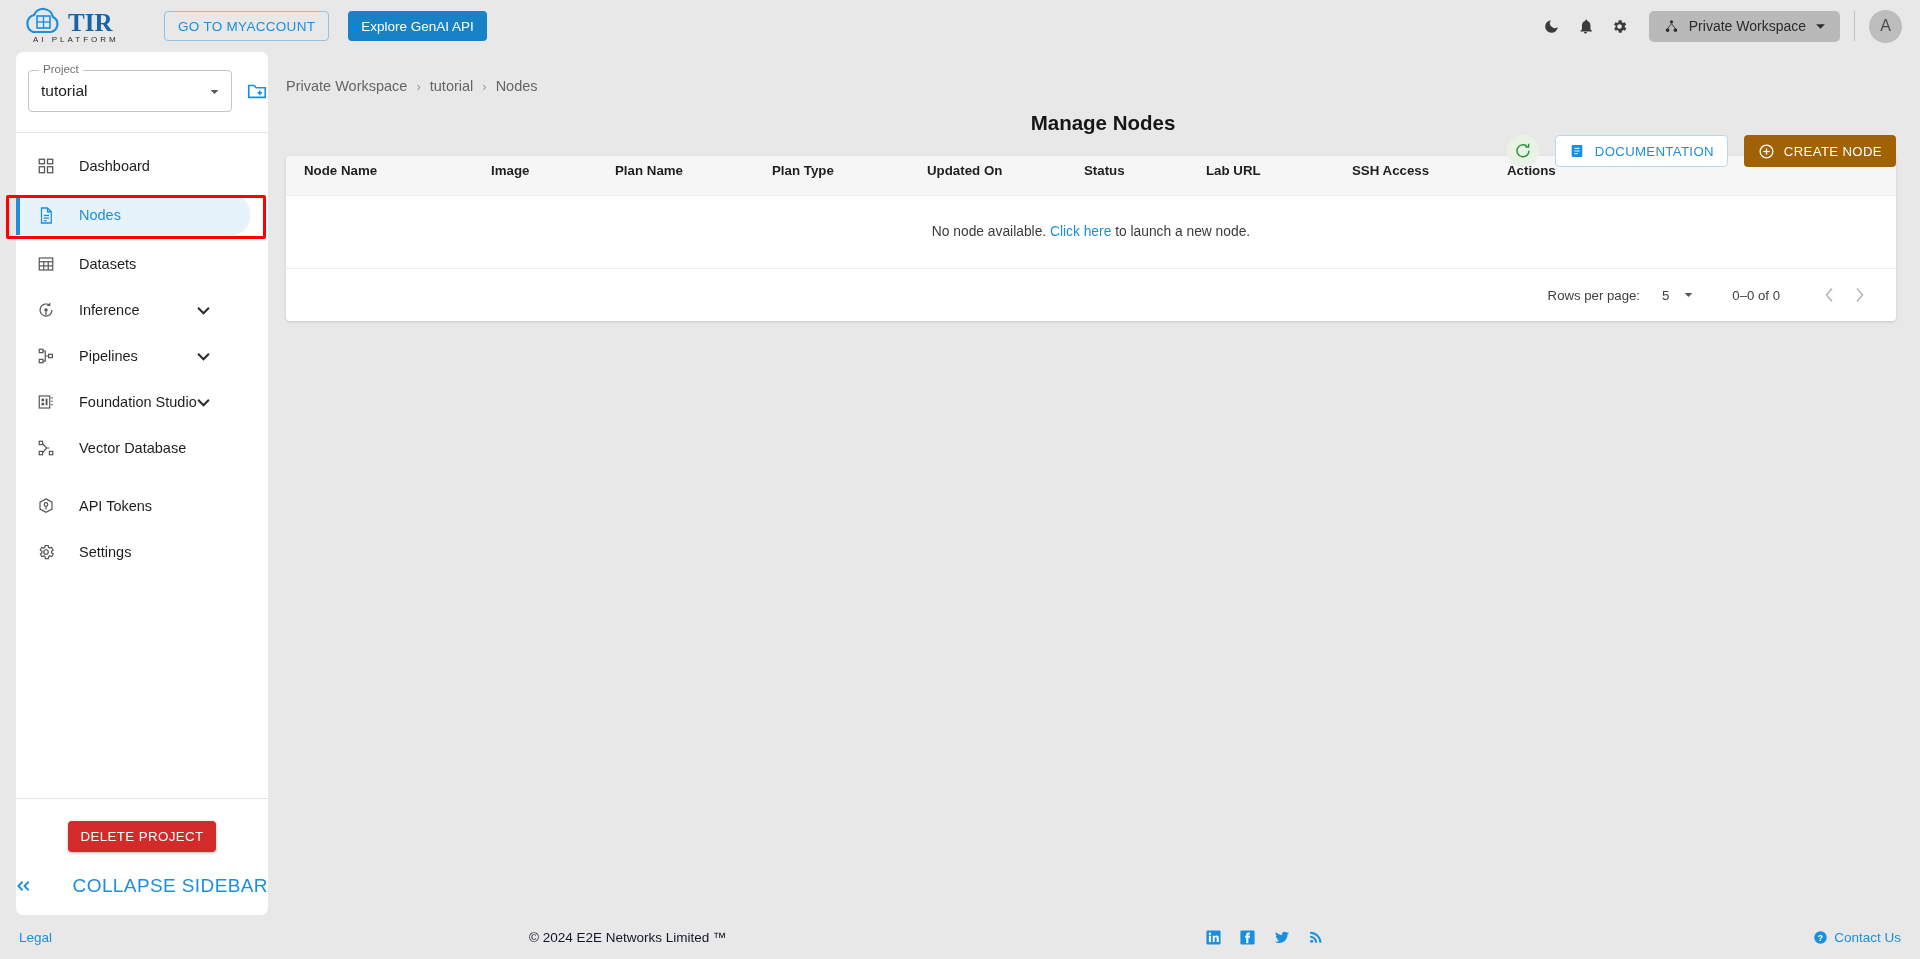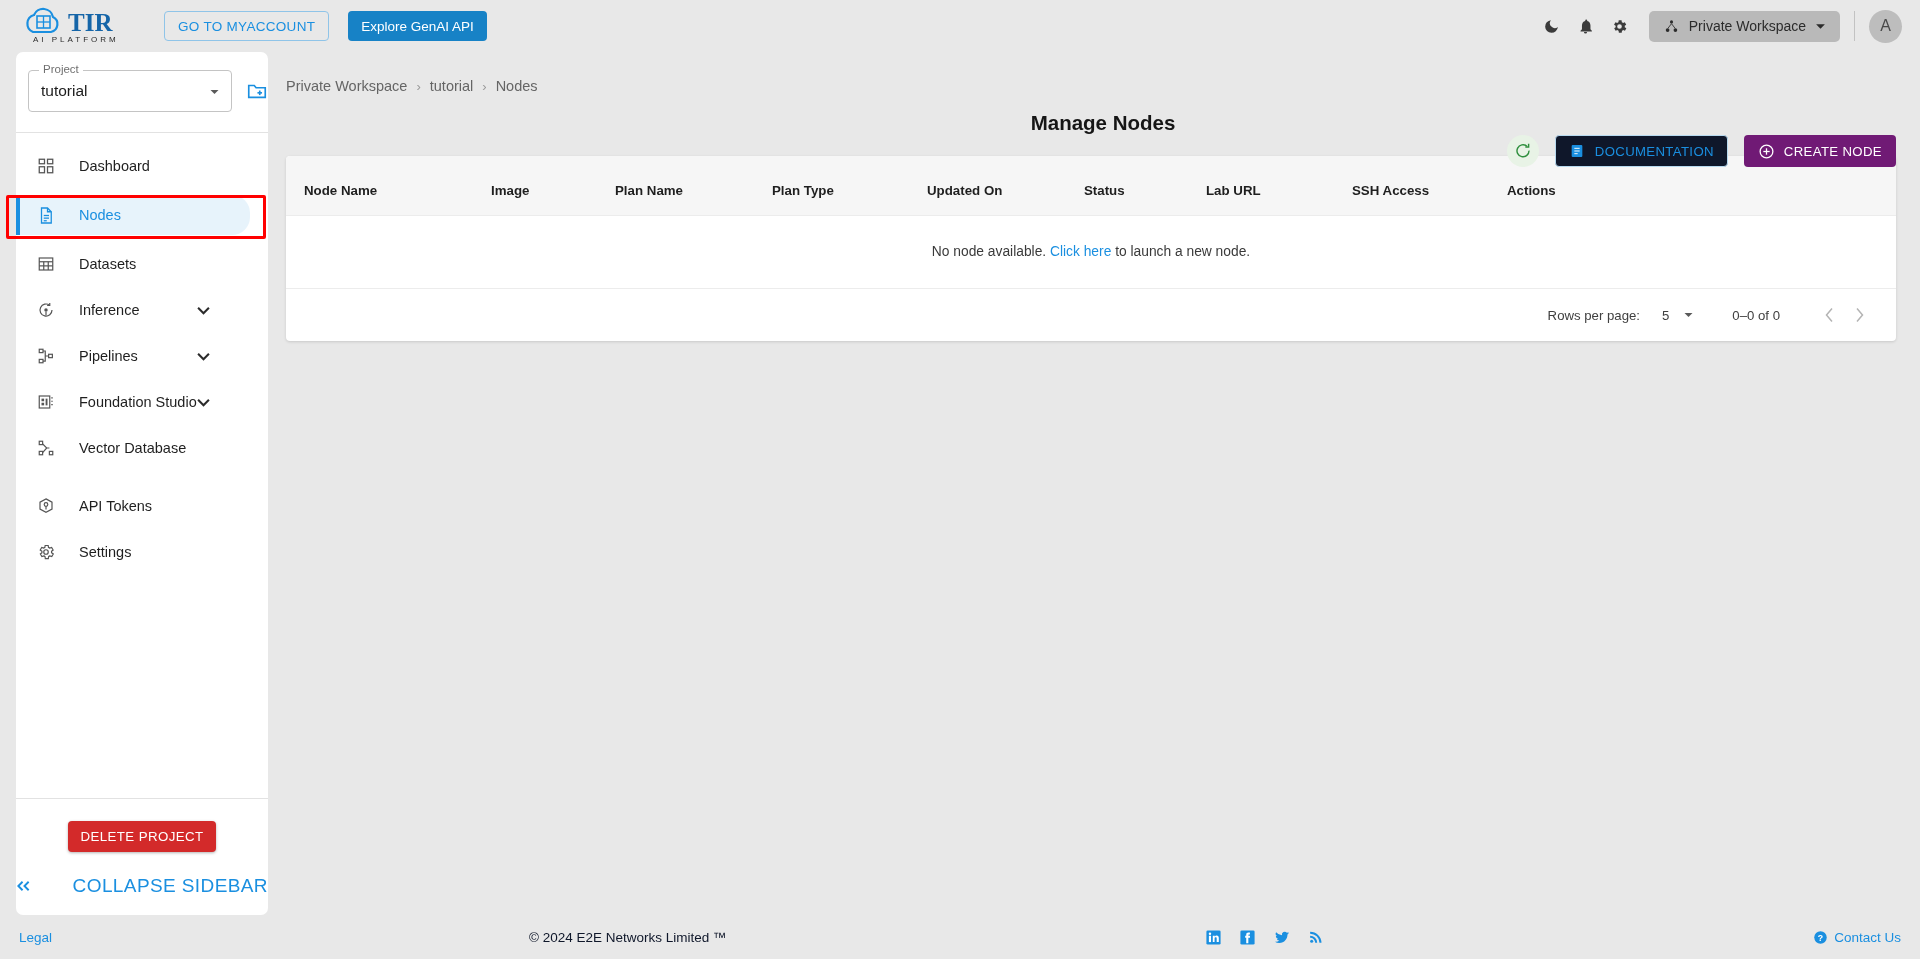--- a/index.html
+++ b/index.html
@@ -136,42 +136,42 @@
   }
   .page-title { font-size: 20.5px; font-weight: bold; color: #161616; }
   .head-actions { margin-left: auto; display: flex; align-items: center; padding-right: 24px; gap: 16px; }
   .refresh-btn {
     width: 32px; height: 32px; border-radius: 50%;
     background: #e8f3e6; display: flex; align-items: center; justify-content: center;
     cursor: pointer;
   }
   .btn-doc {
     height: 32px; padding: 0 13px; display: flex; align-items: center; gap: 10px;
-    border: 1px solid #b7d9ef; border-radius: 4px; background: #0f172a;
+    border: 1px solid #b7d9ef; border-radius: 4px; background: #ffffff;
     color: #1a8fe0; font-size: 13.2px; letter-spacing: .35px; cursor: pointer;
     font-family: "Liberation Sans", sans-serif;
   }
   .btn-create {
     height: 32px; padding: 0 14px; display: flex; align-items: center; gap: 9px;
-    border: none; border-radius: 4px; background: #701a75; color: #fff;
+    border: none; border-radius: 4px; background: #a16207; color: #fff;
     font-size: 13.2px; letter-spacing: .35px; cursor: pointer;
     font-family: "Liberation Sans", sans-serif;
   }
 
   .card {
     margin: 14px 24px 0 18px;
     background: #fff; border-radius: 4px;
     box-shadow: 0 1px 3px rgba(0,0,0,.14);
     overflow: hidden;
   }
   table.nodes { width: 100%; border-collapse: collapse; }
   table.nodes thead th {
     background: #f6f6f6; text-align: left;
     font-size: 13.3px; font-weight: bold; color: #1f1f1f;
-    padding: 27px 0 17px 0; border-bottom: 1px solid #ececec;
+    padding: 7px 0 17px 0; border-bottom: 1px solid #ececec;
   }
   .empty-row td {
     text-align: center; font-size: 13.8px; color: #3a3a3a;
     padding: 28px 0 29px 0; border-bottom: 1px solid #ececec;
   }
   .empty-link { color: #1a8fe0; cursor: pointer; }
 
   .pager {
     display: flex; align-items: center; justify-content: flex-end;
     gap: 0; height: 52px; padding-right: 22px;

